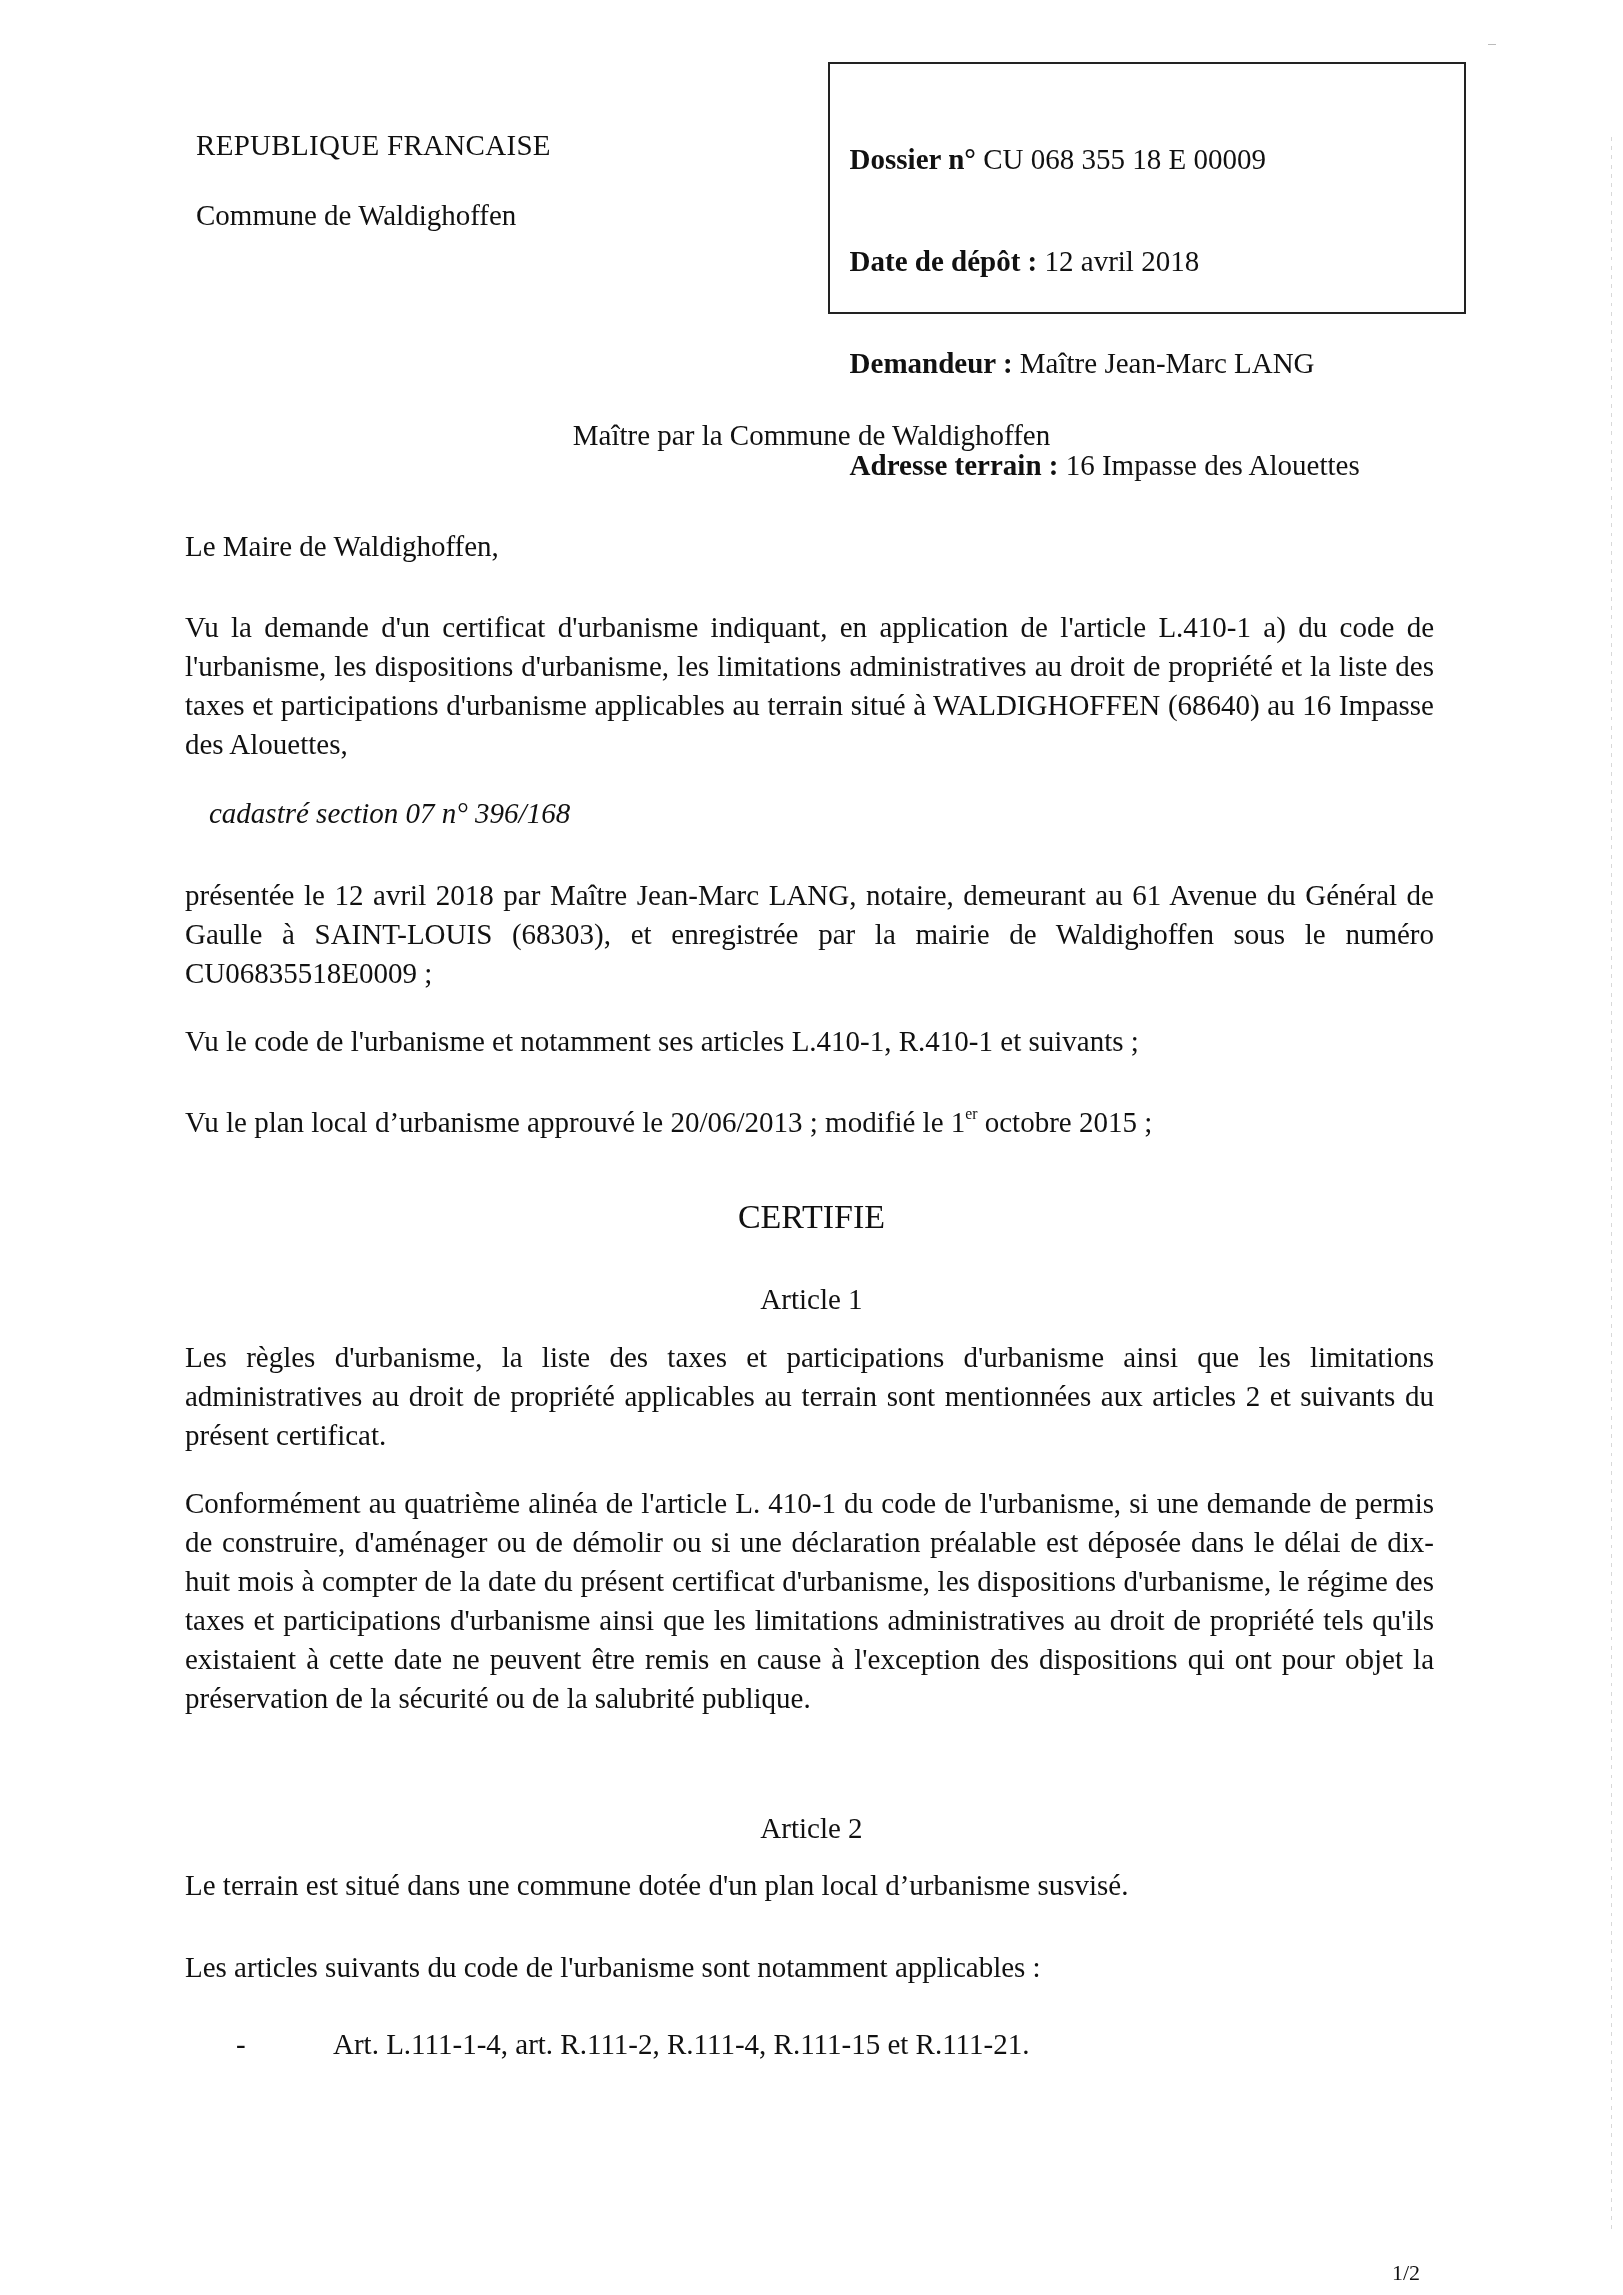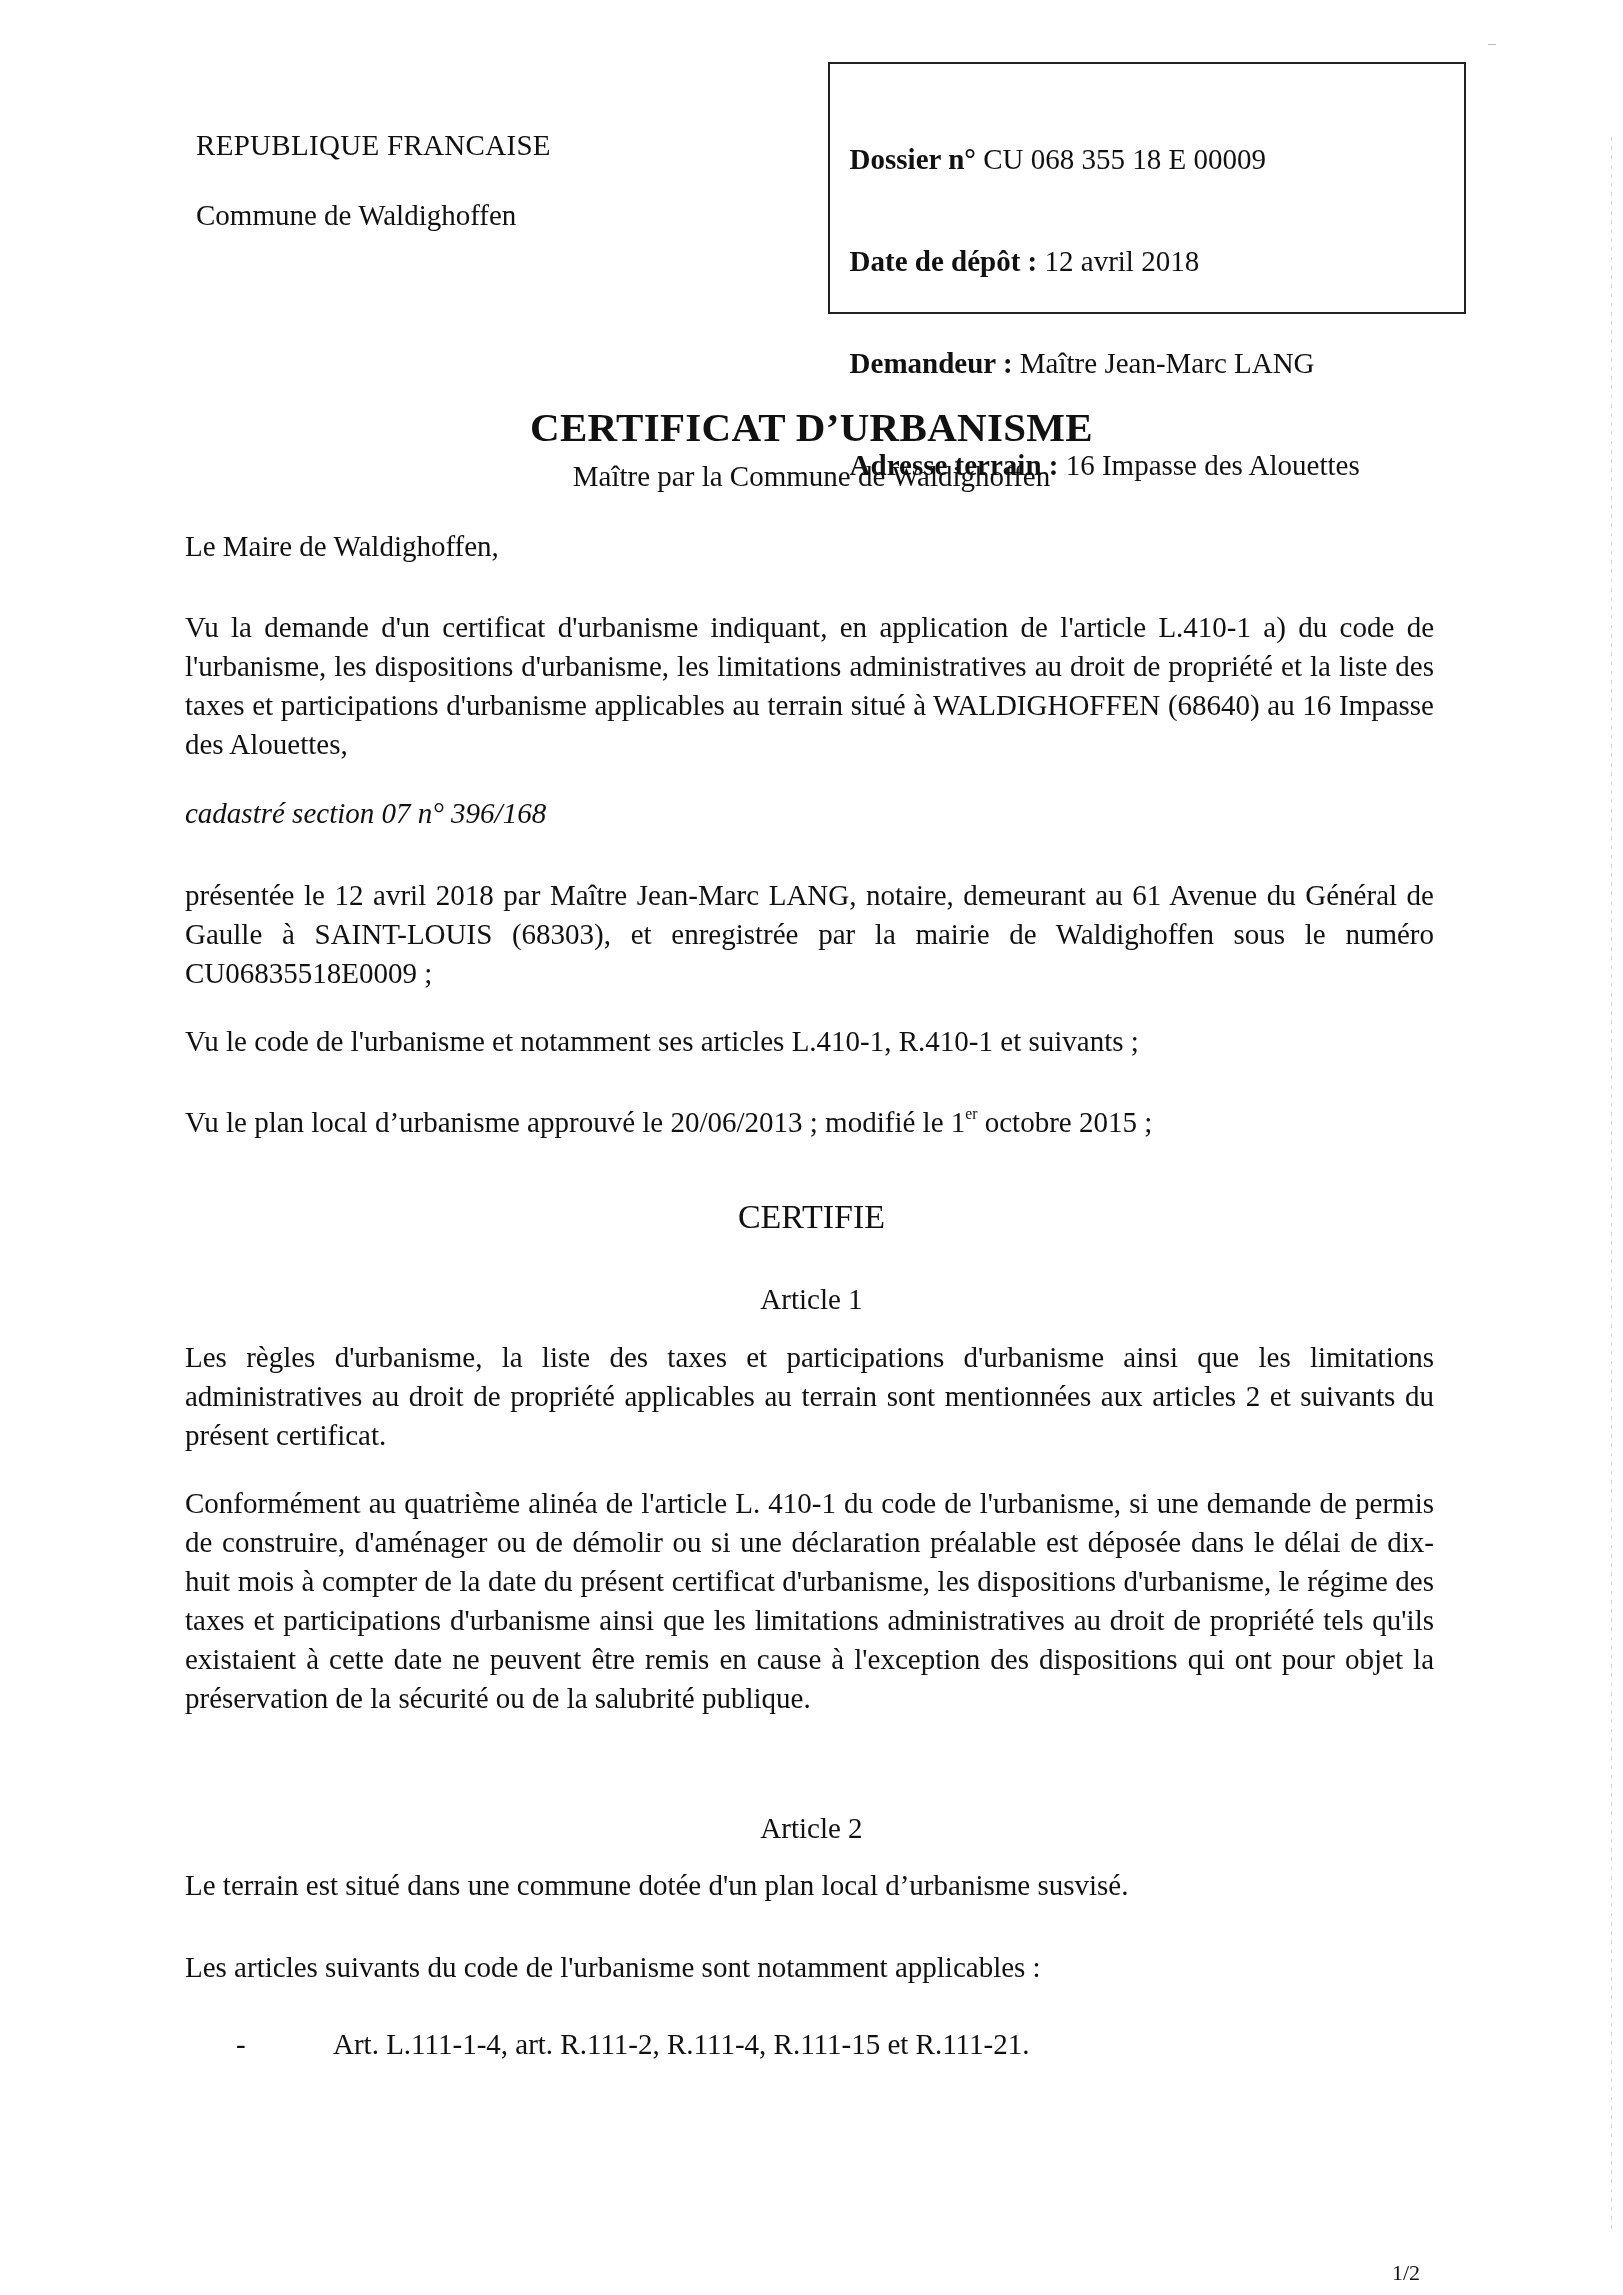--- a/index.html
+++ b/index.html
@@ -30,21 +30,21 @@
     .dossier-box .lbl { font-weight: bold; }
 
     .title-block { position: absolute; left: 0; width: 1623px; top: 407px; text-align: center; }
     .main-title { font-size: 41px; font-weight: bold; letter-spacing: 0.3px; line-height: 1; }
     .subtitle { font-size: 29px; margin-top: 11.8px; }
 
     .body-text {
       position: absolute; left: 185px; width: 1249px; font-size: 29px; line-height: 39px;
     }
     .justify { text-align: justify; text-align-last: left; }
-    .italic { font-style: italic; }
+    .italic { font-style: italic; margin-left: 24px; }
     .center-head { position: absolute; left: 0; width: 1623px; text-align: center; font-size: 29px; margin-top: 20px; }
     .certifie { font-size: 34px; }
     sup { font-size: 15.7px; vertical-align: 13px; line-height: 0; }
 
     .list-item { position: absolute; left: 236px; font-size: 29px; white-space: nowrap; }
     .list-item .dash { display: inline-block; width: 97px; }
 
     .page-num { position: absolute; left: 1392px; top: 2260px; font-size: 22px; }
   </style>
 </head>
@@ -68,21 +68,20 @@
     </div>
     <div class="row">
       <span class="lbl">Demandeur :</span><span> Maître Jean-Marc LANG</span>
     </div>
     <div class="row">
       <span class="lbl">Adresse terrain :</span><span> 16 Impasse des Alouettes</span>
     </div>
   </div>
 
   <div class="title-block">
-    <div class="main-title">CERTIFICAT D’URBANISME</div>
     <div class="subtitle">Maître par la Commune de Waldighoffen</div>
   </div>
 
   <div class="body-text" style="top:527px;">Le Maire de Waldighoffen,</div>
 
   <div class="body-text justify" style="top:608px;">Vu la demande d'un certificat d'urbanisme indiquant, en application de l'article L.410-1 a) du code de l'urbanisme, les dispositions d'urbanisme, les limitations administratives au droit de propriété et la liste des taxes et participations d'urbanisme applicables au terrain situé à WALDIGHOFFEN (68640) au 16 Impasse des Alouettes,</div>
 
   <div class="body-text italic" style="top:794px;">cadastré section 07 n° 396/168</div>
 
   <div class="body-text justify" style="top:876px;">présentée le 12 avril 2018 par Maître Jean-Marc LANG, notaire, demeurant au 61 Avenue du Général de Gaulle à SAINT-LOUIS (68303), et enregistrée par la mairie de Waldighoffen sous le numéro CU06835518E0009 ;</div>

